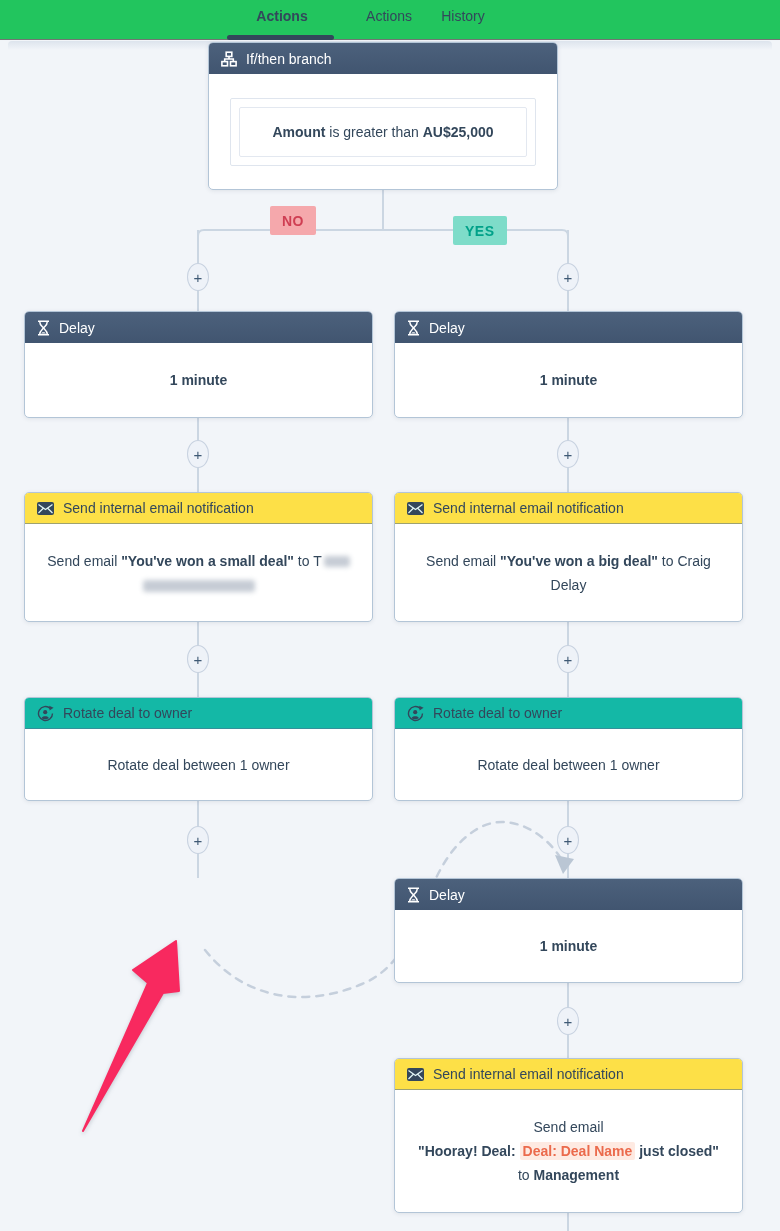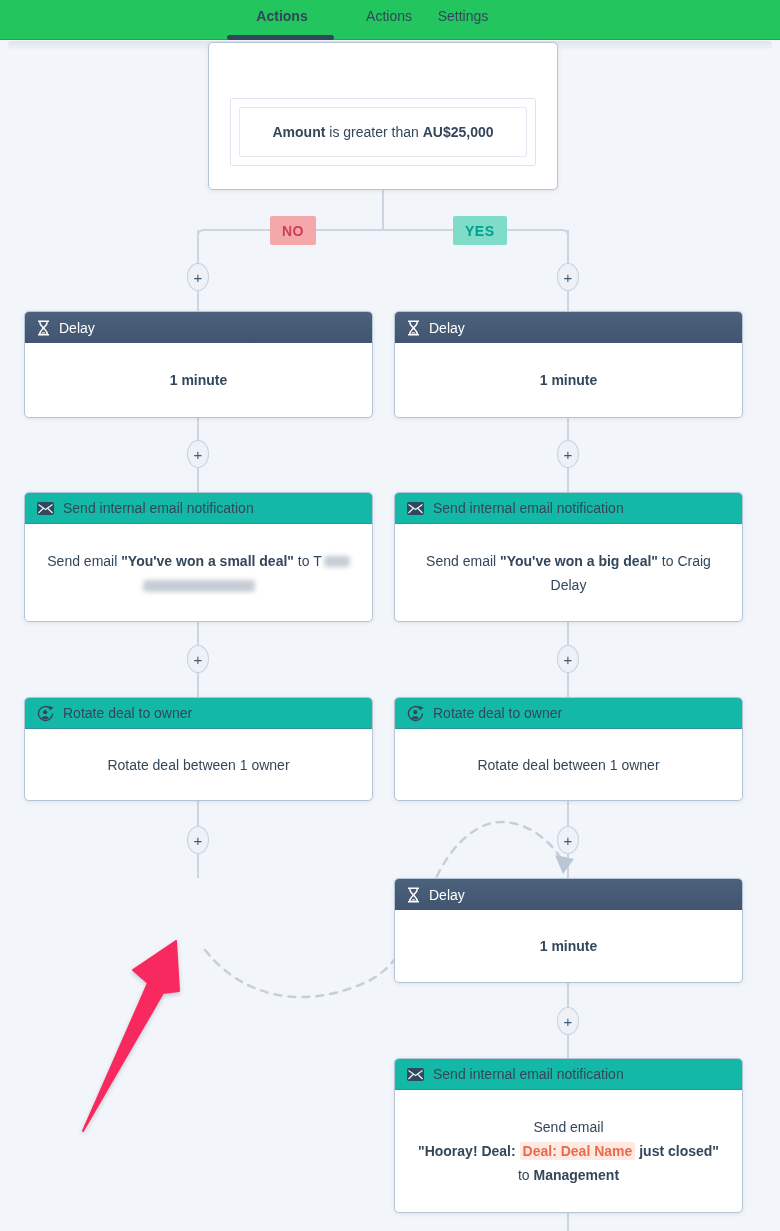--- a/index.html
+++ b/index.html
@@ -22,21 +22,21 @@
     background:linear-gradient(#dde4ed, rgba(242,245,249,0)); border-radius:4px 4px 0 0; z-index:0; }
   svg.layer { position:absolute; left:0; top:0; z-index:1; pointer-events:none; }
   svg#overlay { z-index:5; }
 
   
   .card { position:absolute; background:#fff; border:1px solid #b3c5d7; border-radius:5px;
     box-shadow:0 1px 4px rgba(45,62,80,.10); z-index:2; overflow:hidden; }
   .card-head { height:31px; display:flex; align-items:center; padding:0 12px; font-size:14px;
     font-weight:500; }
   .card-head.dark { background:linear-gradient(#4c617c,#415570); color:#fff; }
-  .card-head.teal { background:#14b8a6; color:#33475b; border-bottom:1px solid rgba(81,111,144,.55); }
+  .card-head.teal { background:#fde047; color:#33475b; border-bottom:1px solid rgba(81,111,144,.55); }
   .card-head.pink { background:#14b8a6; color:#33475b; border-bottom:1px solid rgba(81,111,144,.55); }
   .card-head .hicon { display:inline-flex; margin-right:9px; flex:none; }
   .card-body { position:absolute; left:0; right:0; top:31px; bottom:0; display:flex;
     flex-direction:column; align-items:center; justify-content:center; text-align:center;
     font-size:14px; line-height:24px; padding:0 8px; }
   .b { font-weight:700; }
   .line { white-space:nowrap; }
 
   
   #cond-outer { margin:0 22px; border:1px solid #dfe5ee; border-radius:2px; padding:8px;
@@ -65,42 +65,55 @@
   .token { color:#eb6a4c; background:#feeae2; font-weight:700; padding:1px 3px; border-radius:2px; }
 </style>
 </head>
 <body>
 
 <div id="page">
 
   <div id="tabbar">
     <span class="tab active" style="left:282px">Actions</span>
     <span class="tab" style="left:389px">Actions</span>
-    <span class="tab" style="left:463px">Settings</span>
+    <span class="tab" style="left:463px">History</span>
     <div id="tab-underline"></div>
   </div>
 
   <div id="canvas">
     <div id="shadow-band"></div>
 
     <svg class="layer" width="780" height="1191" viewBox="0 0 780 1191">
       <g fill="none" stroke="#cbd6e2" stroke-width="2">
         <path d="M383 150 V190"></path>
         <path d="M198 240 V196 Q198 190 204 190 H562 Q568 190 568 196 V240"></path>
         <path d="M198 190 V838"></path>
         <path d="M568 190 V1191"></path>
       </g>
       <path d="M205 910 C245 960, 305 968, 362 944 C428 917, 418 822, 479 788 C512 770, 550 796, 564 824" fill="none" stroke="#c5cfdc" stroke-width="2.5" stroke-dasharray="7 7" stroke-linecap="round"></path>
       <polygon points="555,815 574,819 563,834" fill="#bac6d4"></polygon>
     </svg>
 
-    <div class="badge no" style="left:270px; top:176px;">NO</div>
+    <div class="badge no" style="left:270px; top:166px;">NO</div>
     <div class="badge yes" style="left:453px; top:176px;text-align:center;">YES</div>
 
     <div class="card" style="left:208px; top:2px; width:350px; height:148px;">
+      <div class="card-head dark">
+        <span class="hicon">
+          <svg width="16" height="16" viewBox="0 0 16 16">
+              <g fill="none" stroke="#fff" stroke-width="1.6">
+            <rect x="5.2" y="1.2" width="5.6" height="4.2"></rect>
+                <rect x="0.9" y="10.6" width="5.6" height="4.2"></rect>
+            <rect x="9.5" y="10.6" width="5.6" height="4.2"></rect>
+            <path d="M8 5.4 V8 M3.7 10.6 V8 H12.3 V10.6"></path>
+              </g>
+            </svg>
+        </span>
+        <span>If/then branch</span>
+      </div>
       <div class="card-body" style="padding:16px;">
         <div id="cond-outer">
           <div id="cond-inner">
             <span class="b">Amount</span><span> is greater than </span><span class="b">AU$25,000</span>
           </div>
         </div>
       </div>
     </div>
 
     <div class="plus" style="left:187px; top:223px;">+</div>

